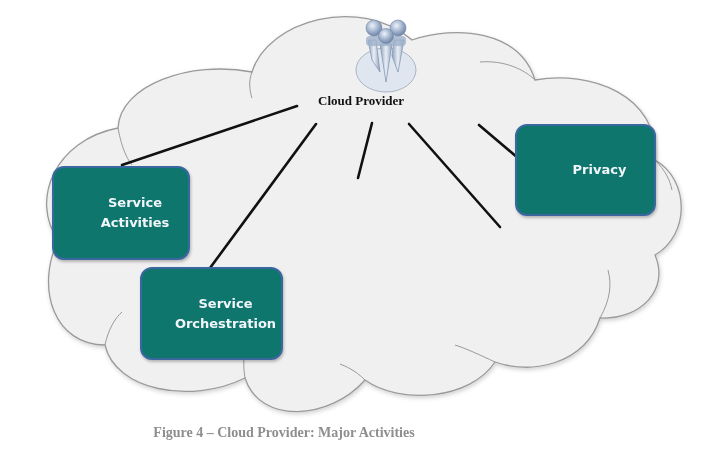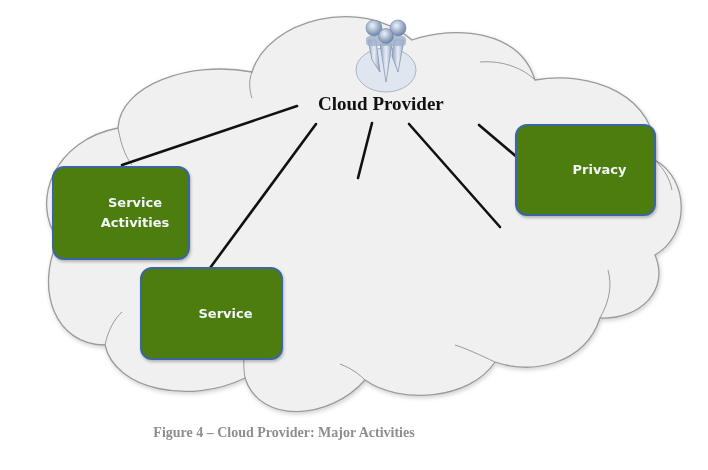--- a/index.html
+++ b/index.html
@@ -1,21 +1,21 @@
 <!DOCTYPE html>
 <html><head>
 <meta charset="utf-8">
 <style>
   html, body { margin: 0; padding: 0; background: #ffffff; }
   body { width: 708px; height: 470px; position: relative; overflow: hidden; font-family: "DejaVu Sans", sans-serif; }
   #stage { position: absolute; left: 0; top: 0; width: 708px; height: 470px; }
   svg { position: absolute; left: 0; top: 0; }
   .node {
     position: absolute;
-    background: #4d7c0f;
+    background: #0f766e;
     border: 2px solid #3a67a0;
     border-radius: 12px;
     color: #f2f6fb;
     font-family: "DejaVu Sans", sans-serif;
     font-weight: bold;
     font-size: 13px;
     line-height: 20px;
     text-align: center;
     display: flex;
     align-items: center;
@@ -24,21 +24,21 @@
     box-shadow: 1px 2px 3px rgba(0,0,0,0.25);
     cursor: pointer;
     padding-left: 28px;
   }
   .node span { display: block; }
   #provider-label {
     position: absolute;
     left: 318px; top: 93px;
     font-family: "Liberation Serif", serif;
     font-weight: bold;
-    font-size: 19px;
+    font-size: 13px;
     color: #111;
     white-space: nowrap;
   }
   #caption {
     position: absolute;
     left: 0; width: 568px; top: 425px;
     text-align: center;
     font-family: "Liberation Serif", serif;
     font-weight: bold;
     font-size: 14px;
@@ -120,20 +120,21 @@
   <div class="node" style="left:52px; top:166px; width:138px; height:94px;">
     <div>
       <span>Service</span>
       <span>Activities</span>
     </div>
   </div>
 
   <div class="node" style="left:140px; top:267px; width:143px; height:93px;">
     <div>
       <span>Service</span>
+      <span>Orchestration</span>
     </div>
   </div>
 
 
 
   <div class="node" style="left:515px; top:124px; width:141px; height:92px;">
     <div>
       <span>Privacy</span>
     </div>
   </div>

